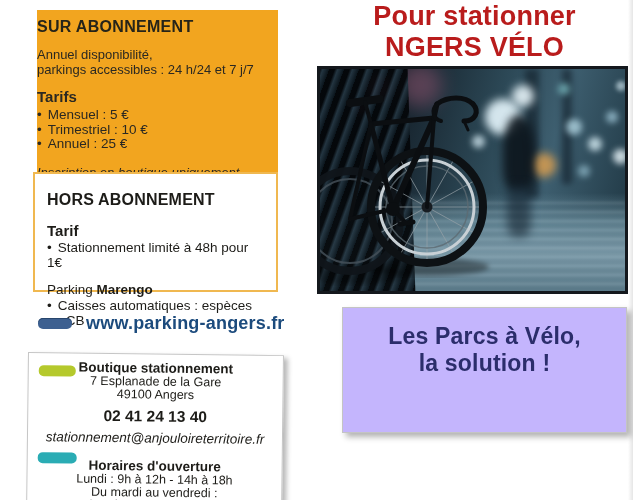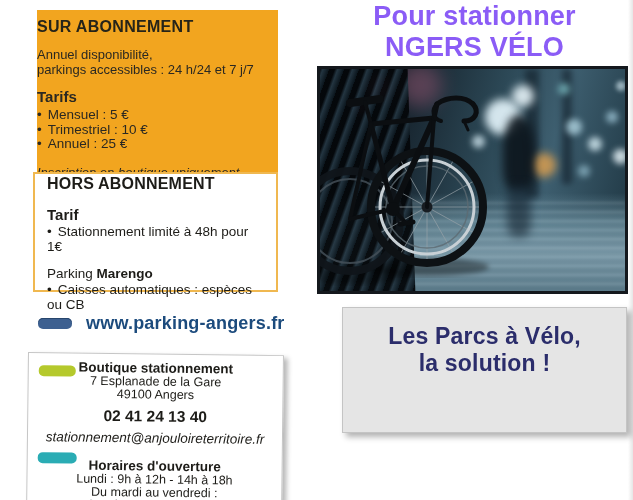--- a/index.html
+++ b/index.html
@@ -10,21 +10,21 @@
   .box-sub{position:absolute;left:37px;top:10px;width:241px;height:172px;
            background:#F2A51F;box-sizing:border-box;padding:8px 13px 0 0;color:#2a2822;}
   .box-sub h2{margin:0 0 12px 0;font-size:16px;letter-spacing:.3px;color:#262419;}
   .small-line{font-size:13px;line-height:14.5px;}
   .h3{font-size:15px;font-weight:bold;margin:11px 0 3px 0;}
   .bullet{font-size:13.5px;line-height:14.5px;}
   .bullet::before{content:"•";margin-right:6px;}
   .note{font-style:italic;font-size:13px;margin-top:13px;}
 
   .box-hors{position:absolute;left:33px;top:172px;width:245px;height:120px;background:#fff;
-            border:2px solid #F0B850;box-sizing:border-box;padding:1px 12px 0 12px;color:#1d1c18;}
+            border:2px solid #F0B850;box-sizing:border-box;padding:17px 12px 0 12px;color:#1d1c18;}
   .box-hors h2{margin:0 0 13px 0;font-size:16px;letter-spacing:.2px;}
   .box-hors .h3{margin:0 0 2px 0;}
   .parking-line{font-size:13.5px;margin:12px 0 2px 0;}
   .parking-line b{font-weight:bold;}
 
   .web-row{position:absolute;left:38px;top:313px;display:flex;align-items:center;gap:14px;}
   .pill{border-radius:5px;flex:none;}
   .pill-blue{width:34px;height:11px;background:#3D6090;box-shadow:0 1px 0 #27456c inset;}
   .web-link{font-size:18px;font-weight:bold;color:#1C4B7D;letter-spacing:.2px;}
 
@@ -36,42 +36,42 @@
   .pill-teal-sm{position:absolute;left:10px;top:99px;width:39px;height:11px;background:#2AACB4;}
   .shop-title{font-size:13.5px;font-weight:bold;}
   .shop-addr{font-size:12.5px;line-height:13px;}
   .shop-phone{font-size:15.5px;font-weight:bold;margin-top:6px;}
   .shop-email{font-size:13.5px;font-style:italic;margin-top:5px;}
   .hours-title{font-size:13.5px;font-weight:bold;margin-top:13px;}
   .hours-line{font-size:12.5px;line-height:13px;}
 
   
   .r-heading{position:absolute;left:316px;top:1px;width:317px;text-align:center;
-             font-size:27px;line-height:31px;font-weight:bold;color:#8b5cf6;letter-spacing:.2px;}
+             font-size:27px;line-height:31px;font-weight:bold;color:#b91c1c;letter-spacing:.2px;}
 
   .photo{position:absolute;left:317px;top:66px;width:311px;height:228px;box-sizing:border-box;
          border:3px solid #14181d;overflow:hidden;
          background:linear-gradient(104deg,#0b131b 0%,#17242e 26%,#2c4856 52%,#41627:4 0,#3e5f70 70%,#2a4553 88%,#1d3440 100%);}
   .photo{background:linear-gradient(104deg,#0b131b 0%,#17242e 26%,#2c4856 52%,#3e5f70 70%,#2a4553 88%,#1d3440 100%);}
   .ground{position:absolute;left:0;bottom:0;width:100%;height:44%;
           background:linear-gradient(180deg,rgba(95,128,142,0) 0%,rgba(110,145,160,.8) 30%,#7b9aa9 62%,#5d7d8c 100%);}
   .streaks{position:absolute;left:0;bottom:0;width:100%;height:40%;opacity:.35;filter:blur(1.5px);
            background:repeating-linear-gradient(180deg,rgba(230,245,250,.5) 0 2px,rgba(20,40,50,.15) 2px 9px);}
   .wall{position:absolute;left:-12px;top:-12px;width:104px;height:125%;opacity:.96;
         transform:rotate(-2deg);
         background:repeating-linear-gradient(112deg,#04070a 0 5px,#243642 8px,#0a141b 14px);}
   .person{position:absolute;left:183px;top:46px;width:31px;height:76px;background:#0b131a;
           border-radius:46% 46% 30% 30%;filter:blur(4px);opacity:.88;}
   .person-legs{position:absolute;left:187px;top:116px;width:24px;height:52px;background:#142330;
           border-radius:30%;filter:blur(5px);opacity:.6;}
   .colhint{position:absolute;background:#0d1822;filter:blur(3px);opacity:.55;}
   .bokeh{position:absolute;border-radius:50%;}
   .bike-svg{position:absolute;left:0;top:0;}
 
-  .box-solution{position:absolute;left:342px;top:307px;width:285px;height:126px;background:#e5e5e5;
+  .box-solution{position:absolute;left:342px;top:307px;width:285px;height:126px;background:#c4b5fd;
                 border:1px solid #c4c4c4;box-shadow:4px 4px 6px rgba(0,0,0,.3);
                 box-sizing:border-box;text-align:center;padding-top:15px;color:#2B2D6B;}
   .sol-line{font-size:23px;line-height:27px;font-weight:bold;letter-spacing:.2px;}
   .city{margin-top:11px;font-weight:bold;letter-spacing:1.5px;}
   .city .cap{font-size:30px;}
   .city .rest{font-size:24px;}
 
   .features{position:absolute;left:378px;top:460px;}
   .feature-row{display:flex;align-items:center;gap:22px;height:27px;margin-top:40px;}
   .pill-feature{width:53px;height:13px;border-radius:6px;flex:none;}

